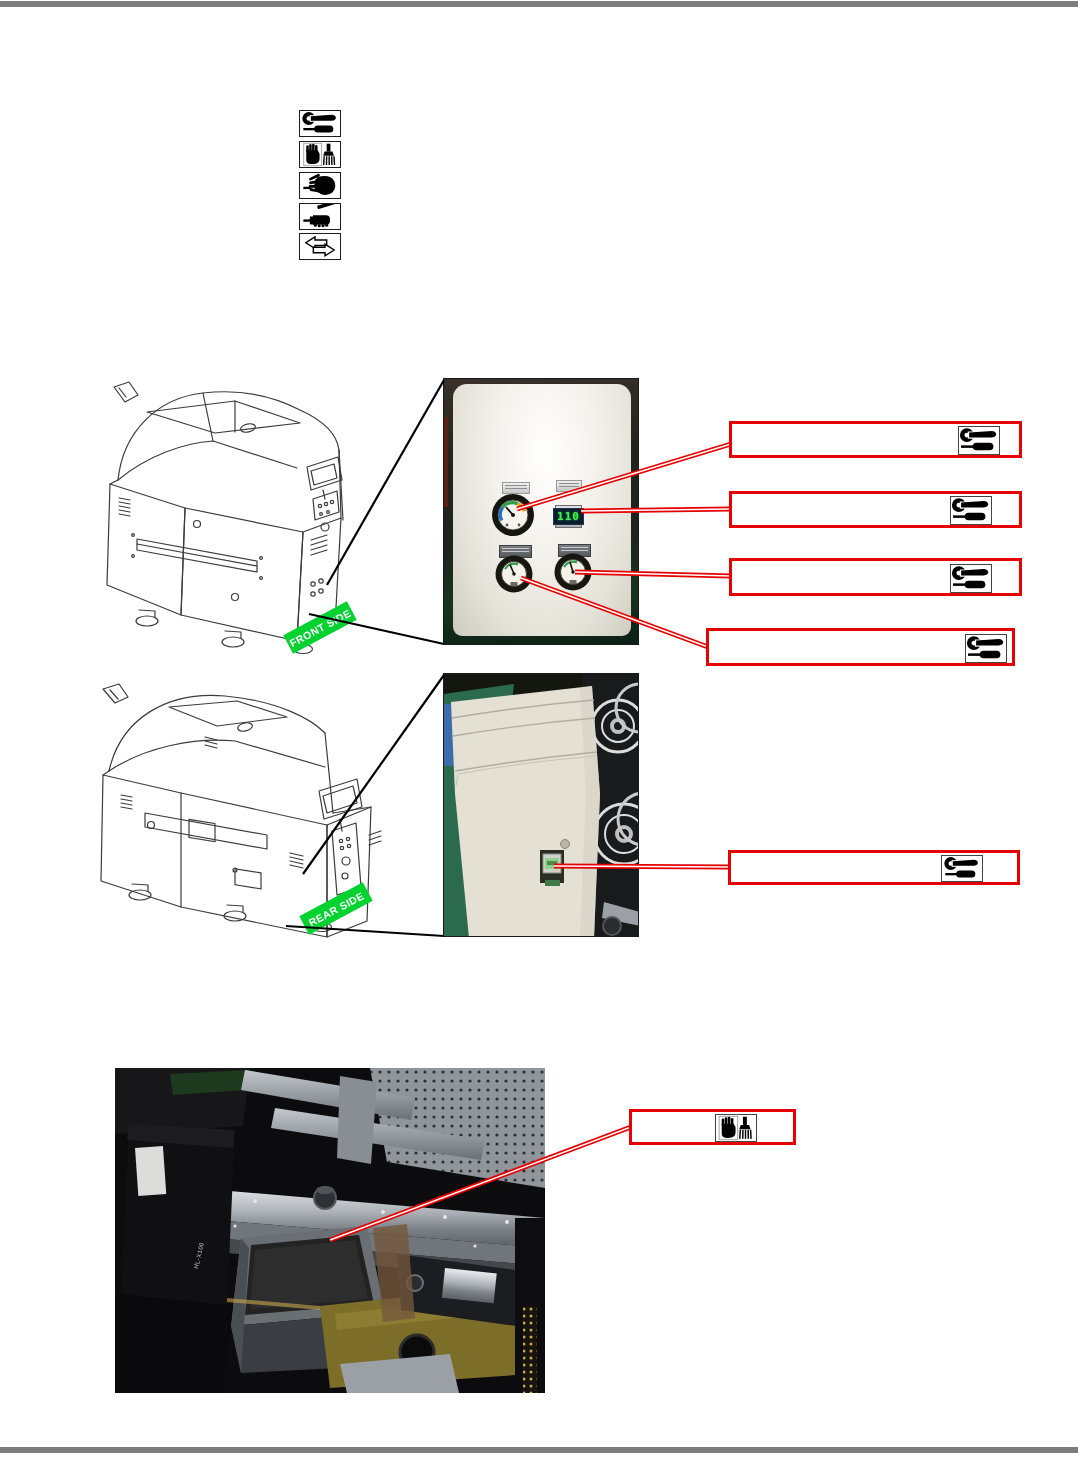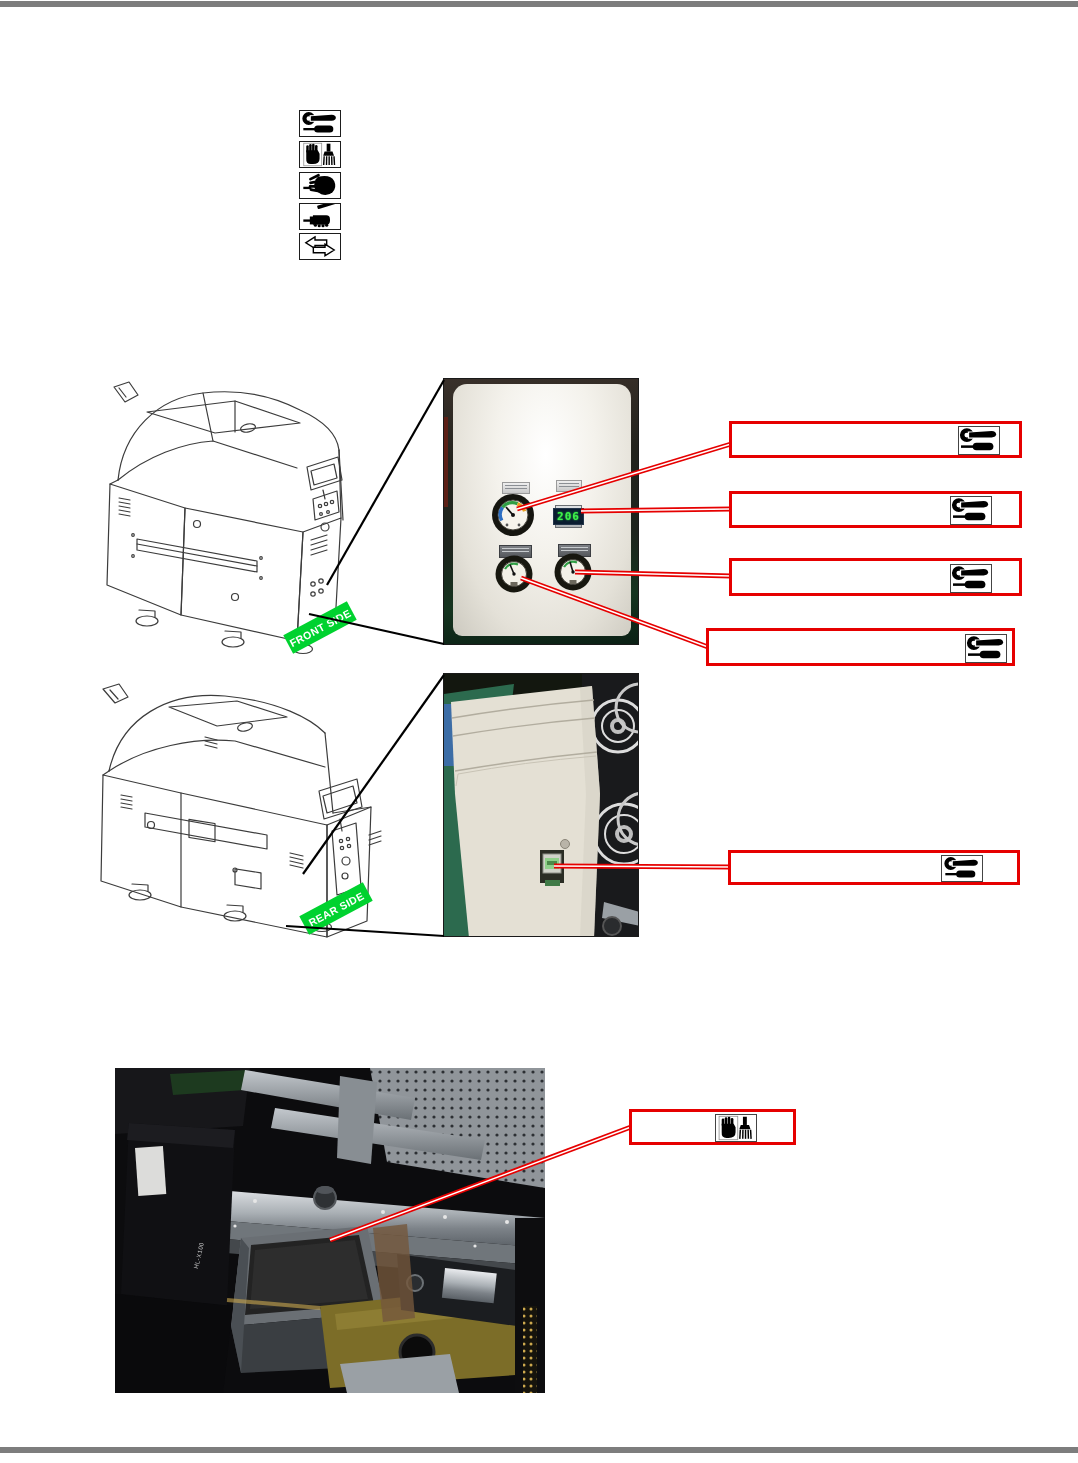--- a/index.html
+++ b/index.html
@@ -285,21 +285,21 @@
       <g>
         <circle cx="129" cy="193" r="18.5" fill="#17170f"></circle>
         <circle cx="129" cy="193" r="12.5" fill="#f3f1e8" stroke="#3e3c34" stroke-width="1"></circle>
         <path d="M120,188 A10,10 0 0 1 133,183.6" fill="none" stroke="#2f9e44" stroke-width="2.2"></path>
         <line x1="129" y1="193" x2="126" y2="183" stroke="#111" stroke-width="1.6"></line>
         <circle cx="129" cy="193" r="1.7" fill="#111"></circle>
         <rect x="125.5" y="201" width="7" height="4" fill="#6b685c"></rect>
       </g>
     </svg>
     <div class="digi" style="left:111px;top:126px;width:25px;height:21px;">
-      <span class="scr">206</span>
+      <span class="scr">110</span>
     </div>
   </div>
 
   <div class="photo" id="photo-rear">
     <svg width="196" height="264" viewBox="0 0 196 264">
       <rect x="0" y="0" width="196" height="264" fill="#13170f"></rect>
       <polygon points="0,20 70,10 40,264 0,264" fill="#2c6a4e"></polygon>
       <rect x="0" y="30" width="13" height="62" fill="#3c6da6"></rect>
       <rect x="138" y="0" width="58" height="264" fill="#191a1c"></rect>
       <g stroke="#dddddd" fill="none">

